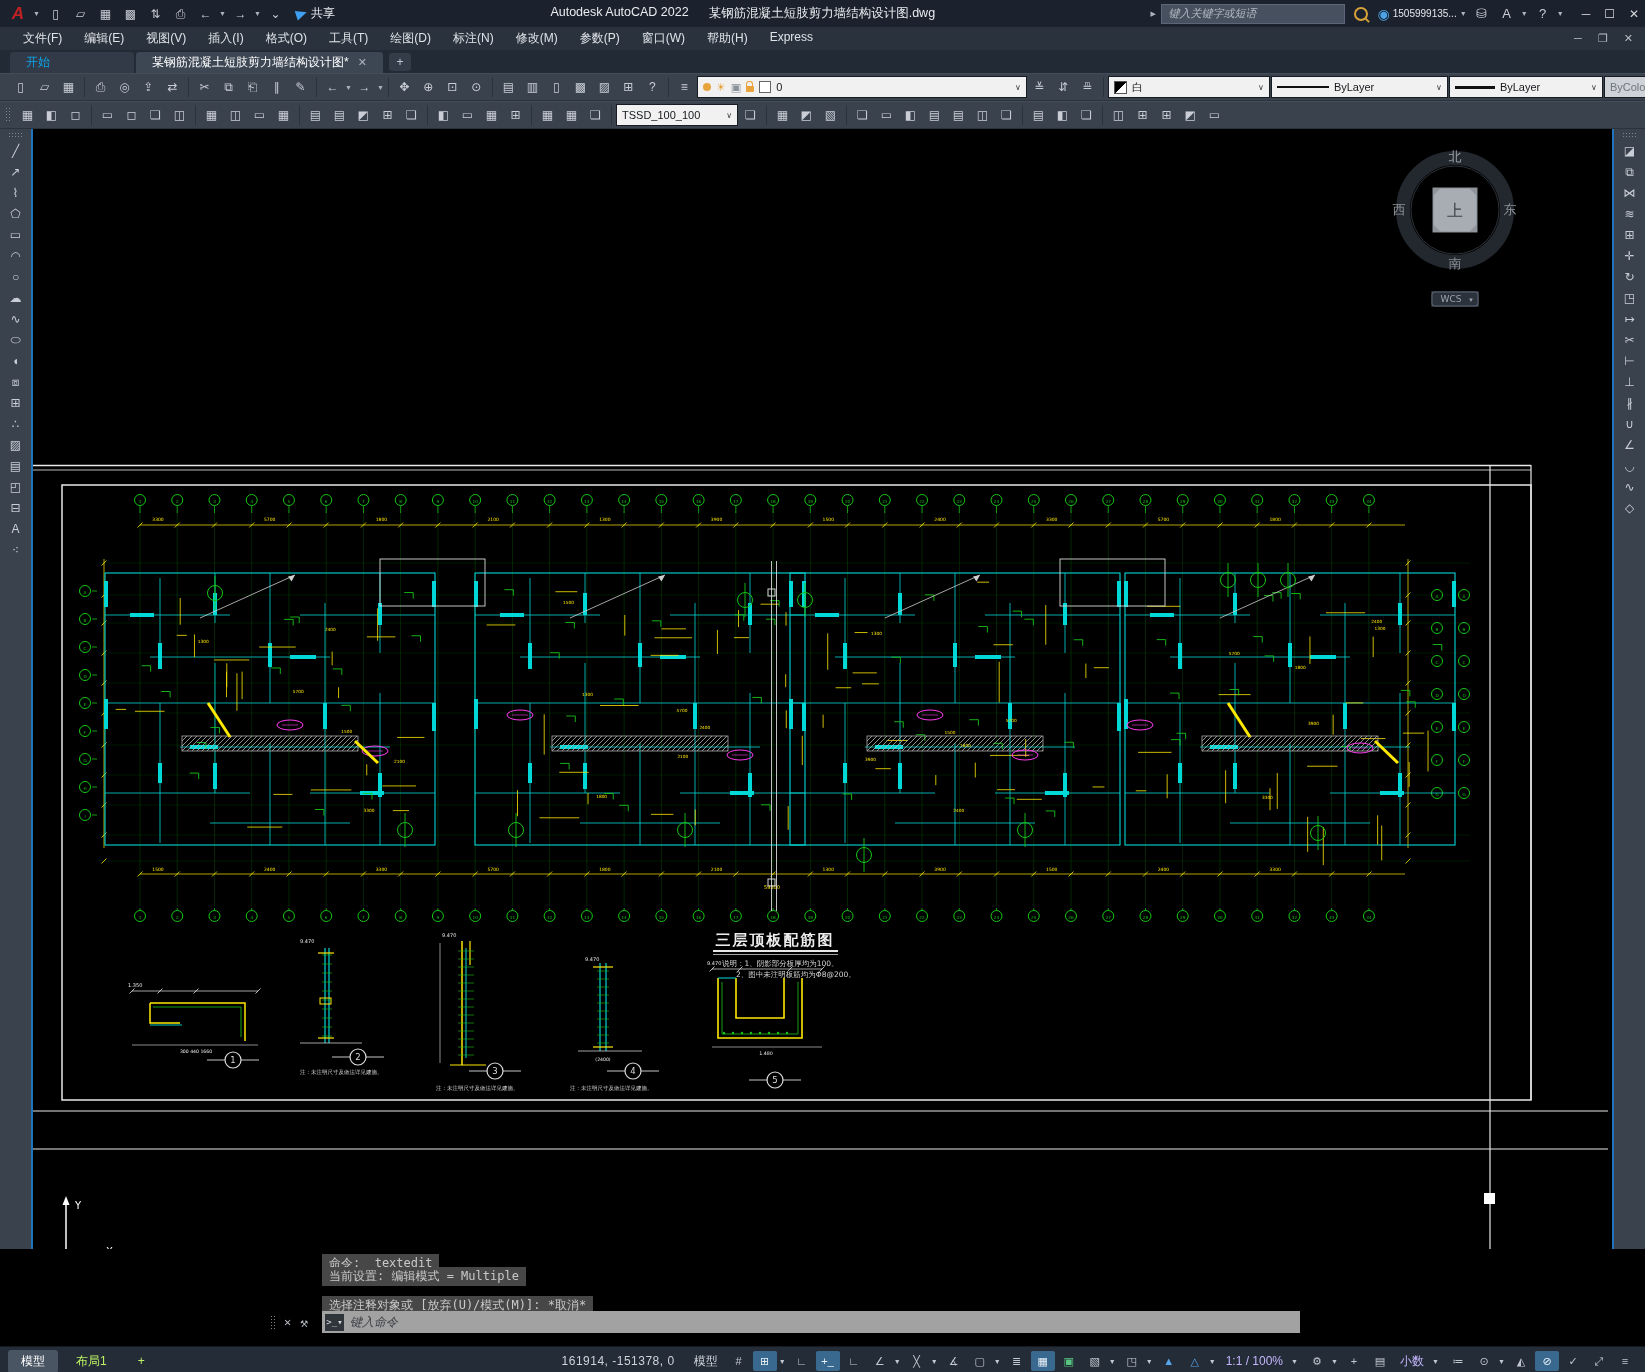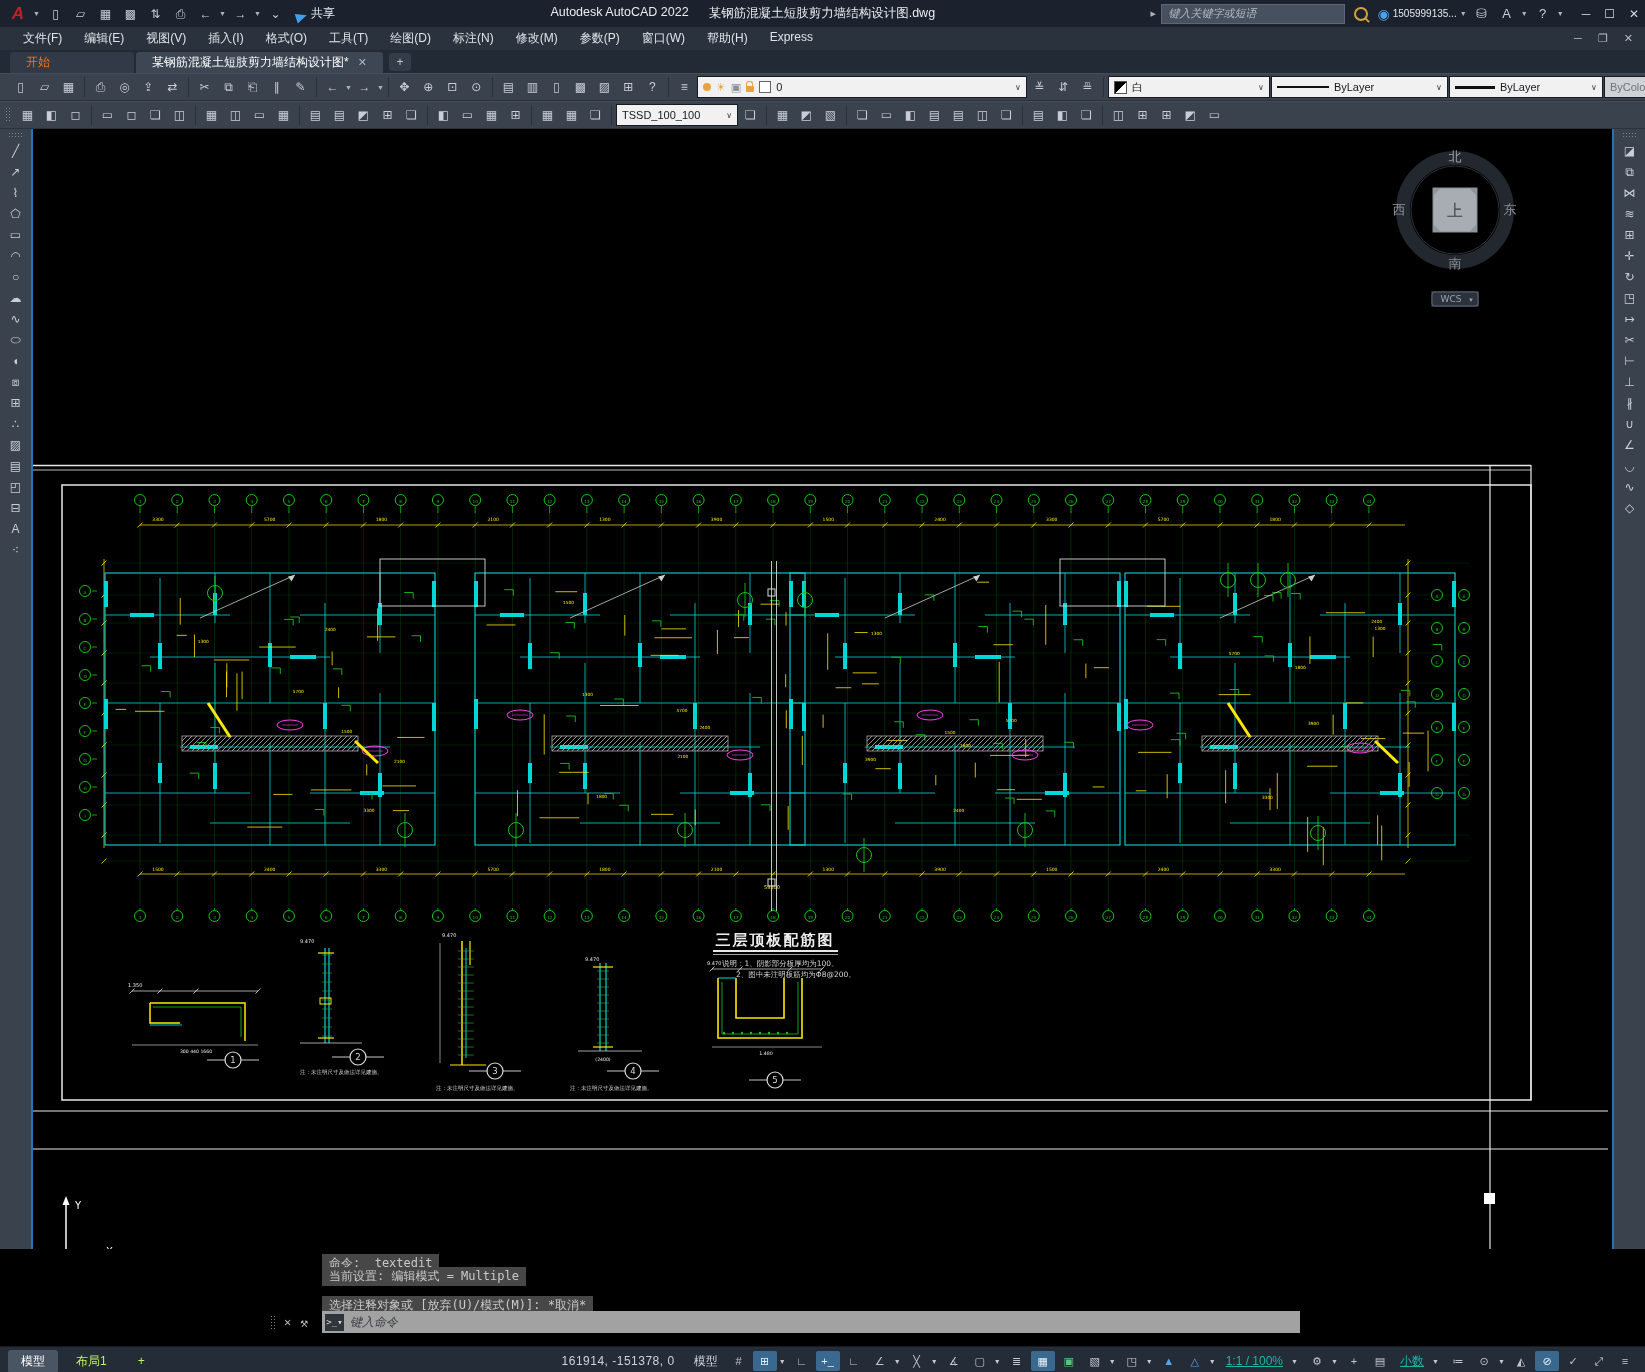--- a/index.html
+++ b/index.html
@@ -4,40 +4,40 @@
 <style>
   html,body{margin:0;padding:0;background:#000;}
   body{width:1645px;height:1372px;overflow:hidden;font-family:"Liberation Sans","DejaVu Sans",sans-serif;font-size:12px;color:#dfe3e8;-webkit-user-select:none;}
   #app{width:1645px;height:1372px;display:flex;flex-direction:column;}
 
   
   .titlebar{height:27px;background:#1b222d;display:flex;align-items:center;padding:0 6px;gap:3px;flex:none;}
   .acad-logo{font-weight:bold;font-style:italic;font-size:17px;color:#c02026;width:24px;text-align:center;}
   .ddarrow{font-size:7px;color:#aeb4bd;width:8px;}
   .ti{width:22px;height:20px;display:flex;align-items:center;justify-content:center;color:#c9ced6;font-size:13px;border-radius:2px;}
-  .share-wrap{display:flex;align-items:flex-end;gap:4px;margin-left:6px;color:#e8ecf2;}
+  .share-wrap{display:flex;align-items:center;gap:4px;margin-left:6px;color:#e8ecf2;}
   .plane{width:0;height:0;border-left:11px solid #3f9ff0;border-top:5px solid transparent;border-bottom:5px solid transparent;transform:rotate(-18deg);}
   .title-center{flex:1;display:flex;justify-content:center;gap:20px;color:#e9ebef;font-size:12.5px;white-space:nowrap;}
   .search-box{width:170px;height:18px;background:#47505f;border:1px solid #5c6678;color:#b4bac4;font-style:italic;font-size:11px;display:flex;align-items:center;padding:0 6px;}
   .mag{width:10px;height:10px;border:2px solid #d8a23a;border-radius:50%;position:relative;margin:0 6px;}
   .mag::after{content:"";position:absolute;width:6px;height:2px;background:#d8a23a;transform:rotate(45deg);left:8px;top:10px;}
   .user-glyph{color:#4da3e8;font-size:14px;}
   .acct{color:#e4e7ec;font-size:10px;}
   .cart{color:#c9ced6;font-size:13px;}
   .winbtns{display:flex;gap:14px;margin-left:14px;color:#d4d8dd;font-size:12px;}
 
   
   .menubar{height:23px;background:#2a323d;display:flex;align-items:center;padding-left:12px;flex:none;}
   .menu-item{padding:3px 11px;color:#dfe3e8;white-space:nowrap;}
   .docwin{margin-left:auto;display:flex;gap:16px;padding-right:12px;color:#b9bec5;font-size:11px;}
 
   
   .filetabs{height:23px;background:#222a35;display:flex;align-items:flex-end;padding-left:10px;flex:none;}
   .ftab{height:21px;display:flex;align-items:center;padding:0 16px;gap:9px;font-size:12px;border-radius:3px 3px 0 0;margin-right:2px;white-space:nowrap;}
-  .ftab.start{background:#313a46;color:#f97316;width:92px;}
+  .ftab.start{background:#313a46;color:#0ea5e9;width:92px;}
   .ftab.active{background:#3d4754;color:#ffffff;}
   .ftab .x{color:#aeb4bd;font-size:11px;}
   .tab-plus{width:22px;height:18px;background:#333c48;border-radius:3px;display:flex;align-items:center;justify-content:center;color:#c3c9d1;margin-left:4px;margin-bottom:2px;}
 
   
   .toolbar{height:26px;background:#3a424e;display:flex;align-items:center;padding:0 2px;gap:1px;border-top:1px solid #454d59;border-bottom:1px solid #2c323c;flex:none;}
   .tgrip{width:7px;height:16px;margin:0 3px;background-image:radial-gradient(#7b8494 1px,transparent 1px);background-size:3px 3px;}
   .tsep{width:1px;height:20px;background:#2c323b;margin:0 3px;flex:none;}
   .tbi{width:23px;height:22px;display:flex;align-items:center;justify-content:center;color:#c9ced6;font-size:12px;flex:none;}
   .field{height:20px;background:#f1f1f1;color:#16191d;display:flex;align-items:center;font-size:11px;border:1px solid #171c23;padding:0 5px;gap:5px;flex:none;}
@@ -76,21 +76,21 @@
   .statusbar{height:28px;background:#242c37;border-top:1px solid #151a21;border-bottom:3px solid #1669ad;display:flex;align-items:center;padding:0 8px;gap:5px;flex:none;font-size:12px;}
   .mtab{padding:3px 13px;border-radius:3px;color:#bef264;}
   .mtab.on{background:#4a5563;color:#fff;}
   .coords{margin-left:auto;color:#cfd3da;padding:0 10px;letter-spacing:0.5px;}
   .slabel{color:#cfd3da;padding:0 4px;}
   .sbi{min-width:22px;height:20px;display:flex;align-items:center;justify-content:center;color:#c2c8d0;font-size:11px;border-radius:2px;padding:0 1px;}
   .sbi.on{background:#39698f;color:#e8f1f8;}
   .sbi.green{color:#57c57f;}
   .sbi.blue{color:#55a5e8;}
   .sdd{width:9px;font-size:7px;color:#c2c8d0;}
-  .stext{color:#14b8a6;white-space:nowrap;padding:0 3px;text-decoration:underline;}
+  .stext{color:#c4b5fd;white-space:nowrap;padding:0 3px;}
 </style>
 </head>
 <body>
 
 <div id="app">
 
   <div class="titlebar">
     <span class="acad-logo">A</span>
     <span class="ddarrow">▼</span>
     <span id="qat" style="display:flex;align-items:center;gap:2px">

